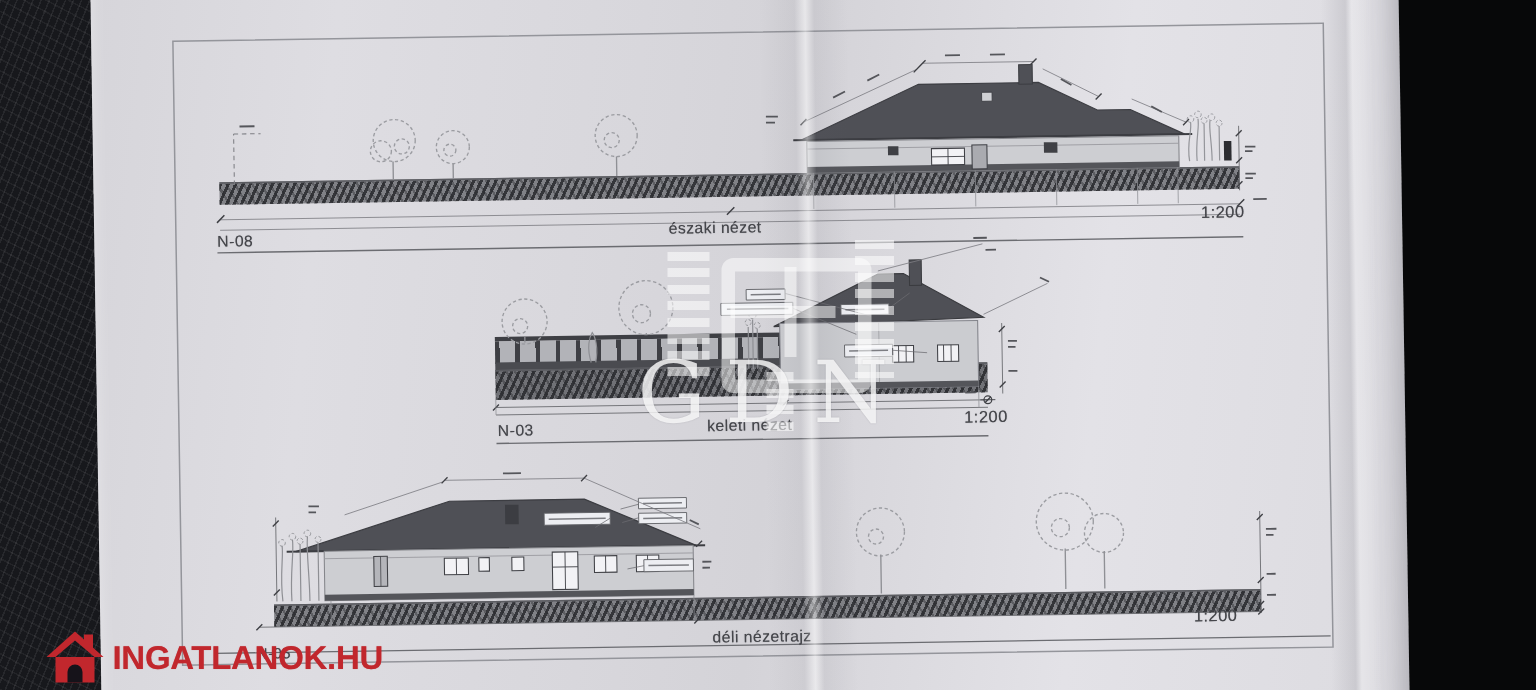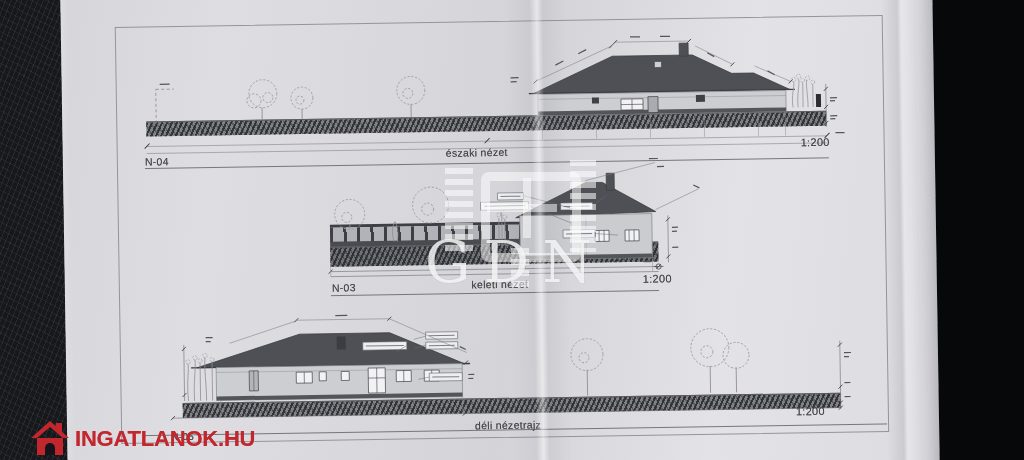--- a/index.html
+++ b/index.html
@@ -207,21 +207,21 @@
             <circle cx="650" cy="373" r="19"></circle>
               <circle cx="647" cy="377" r="6"></circle>
             <circle cx="676" cy="381" r="13"></circle>
           </g>
           <path d="M527,393 V419 M650,391 V418 M676,393 V418" stroke="#8f9095" stroke-width="0.9" fill="none"></path>
           <path d="M276,335 h12 M146,355 h7 M146,359 h5 M400,368 l6,3 M408,396 h6 M408,400 h5 M784,380 h7 M784,384 h5 M784,410 h6 M784,424 h6" stroke="#55565b" stroke-width="1.2" fill="none"></path>
           <path d="M82,452 H826" stroke="#6b6c71" stroke-width="0.9" fill="none"></path>
         </g>
       </svg>
 
-      <div class="lbl" style="left:88px;top:172px;">N-04</div>
+      <div class="lbl" style="left:88px;top:172px;">N-08</div>
       <div class="lbl center" style="left:368px;top:168px;width:104px;">északi nézet</div>
       <div class="lbl scale" style="left:744px;top:163px;">1:200</div>
 
       <div class="lbl" style="left:273px;top:301px;">N-03</div>
       <div class="lbl center" style="left:398px;top:300px;width:86px;">keleti nézet</div>
       <div class="lbl scale" style="left:584px;top:297px;">1:200</div>
 
       <div class="lbl" style="left:110px;top:448px;font-size:10px;">N-05</div>
       <div class="lbl center" style="left:392px;top:441px;width:110px;">déli nézetrajz</div>
       <div class="lbl scale" style="left:735px;top:432px;">1:200</div>

